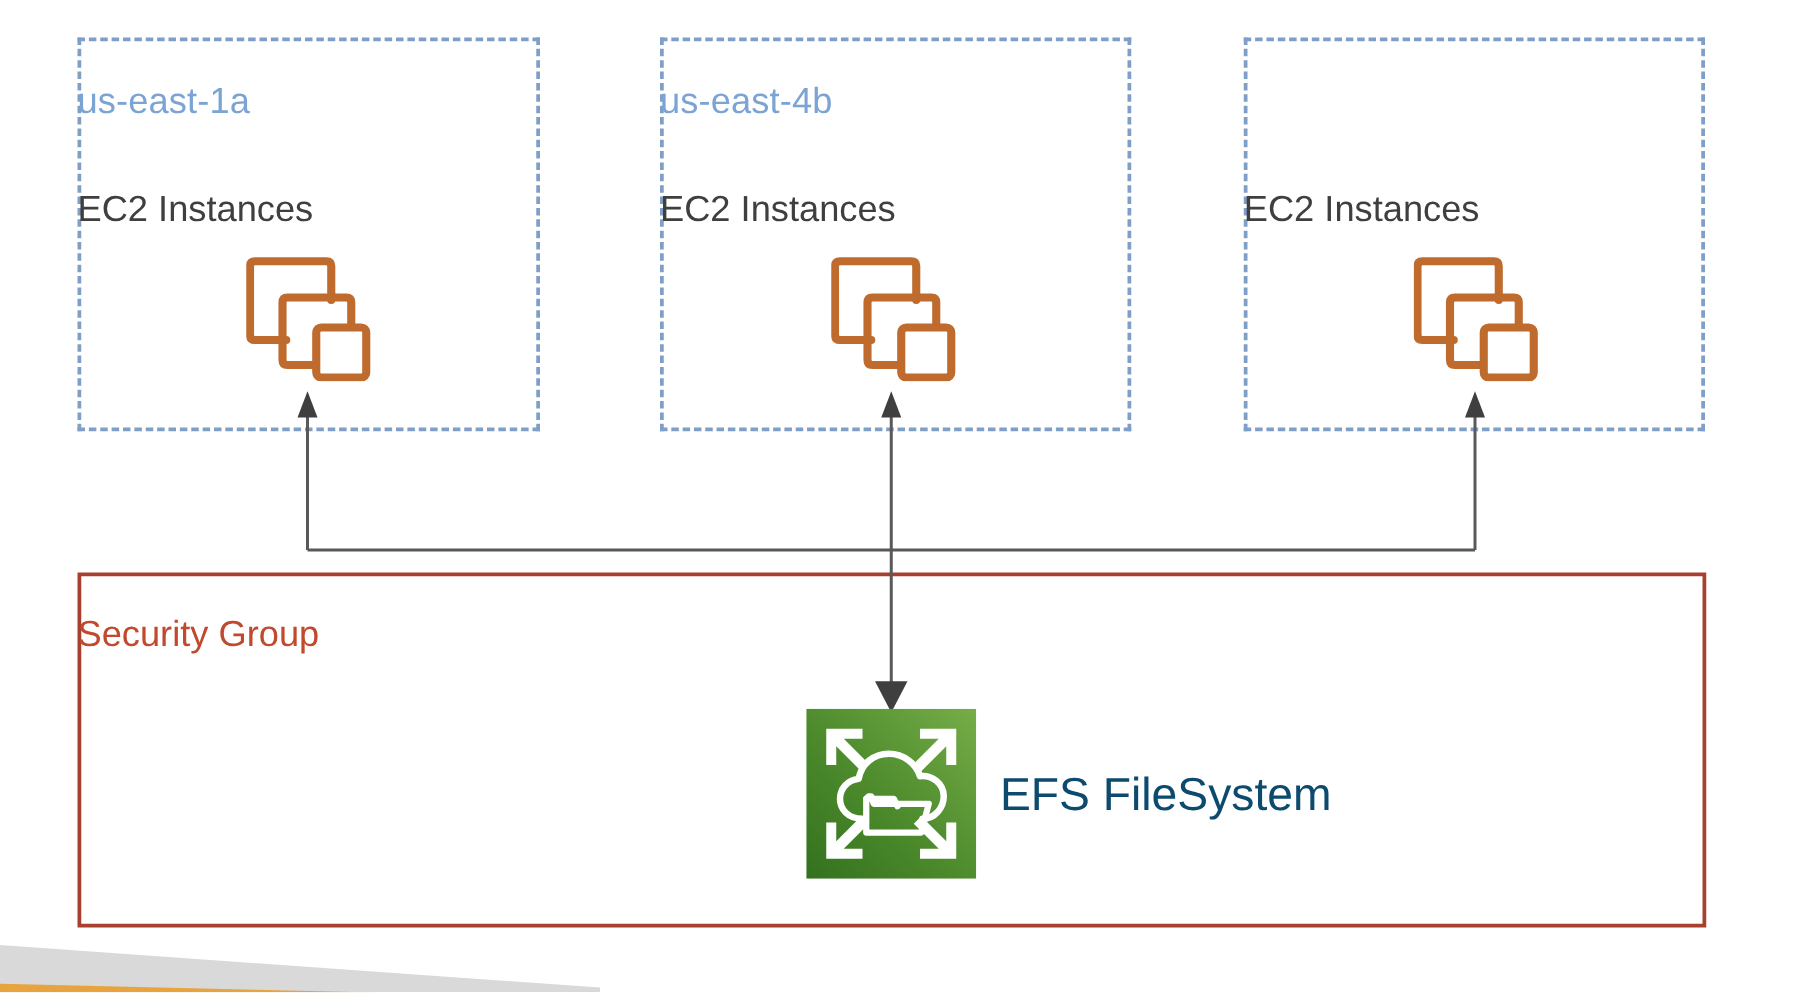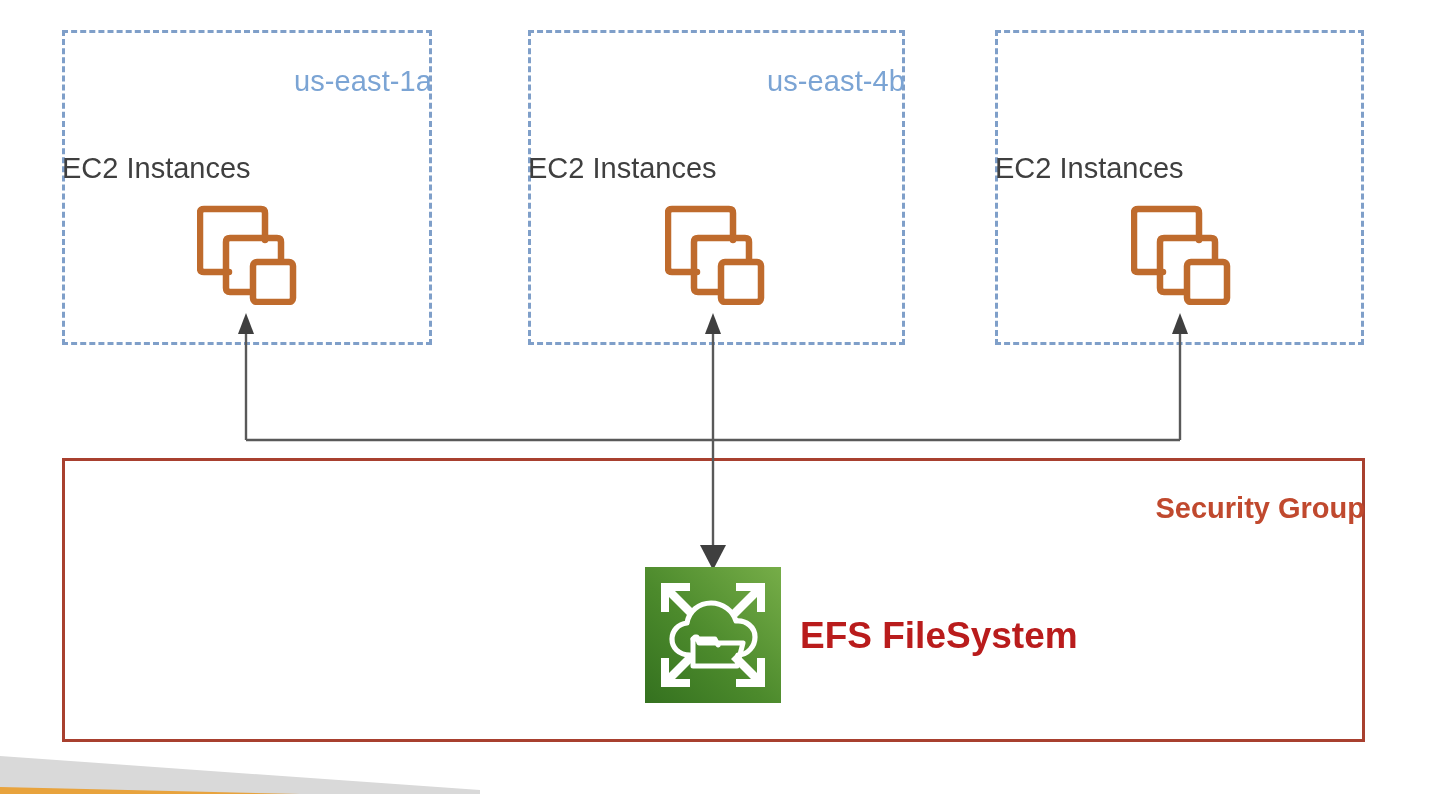--- a/index.html
+++ b/index.html
@@ -24,21 +24,21 @@
   .az-box {
     position: absolute;
     box-sizing: border-box;
     border: 3px dashed #7f9fc9;
     background: transparent;
   }
   .az-label {
     position: absolute;
     left: 0;
     right: 0;
-    text-align: right;
+    text-align: left;
     color: #7ba4d4;
     font-size: 29px;
     font-weight: 400;
     letter-spacing: 0.1px;
     white-space: nowrap;
   }
   .az-sublabel {
     position: absolute;
     left: 0;
     right: 0;
@@ -70,39 +70,39 @@
   .sg-box {
     position: absolute;
     box-sizing: border-box;
     border: 3px solid #a8402f;
     background: transparent;
   }
   .sg-label {
     position: absolute;
     left: 0;
     right: 0;
-    text-align: right;
+    text-align: left;
     color: #c0492e;
     font-size: 29px;
-    font-weight: bold;
+    font-weight: normal;
     white-space: nowrap;
   }
 
   
   .efs-icon {
     position: absolute;
     width: 136px;
     height: 136px;
   }
   .efs-icon svg { display: block; width: 100%; height: 100%; }
   .efs-label {
     position: absolute;
-    color: #b91c1c;
+    color: #0c4a6e;
     font-size: 37px;
-    font-weight: 700;
+    font-weight: 400;
     white-space: nowrap;
   }
 
   
   .footer-deco {
     position: absolute;
     left: 0;
     bottom: 0;
     width: 600px;
     height: 60px;

